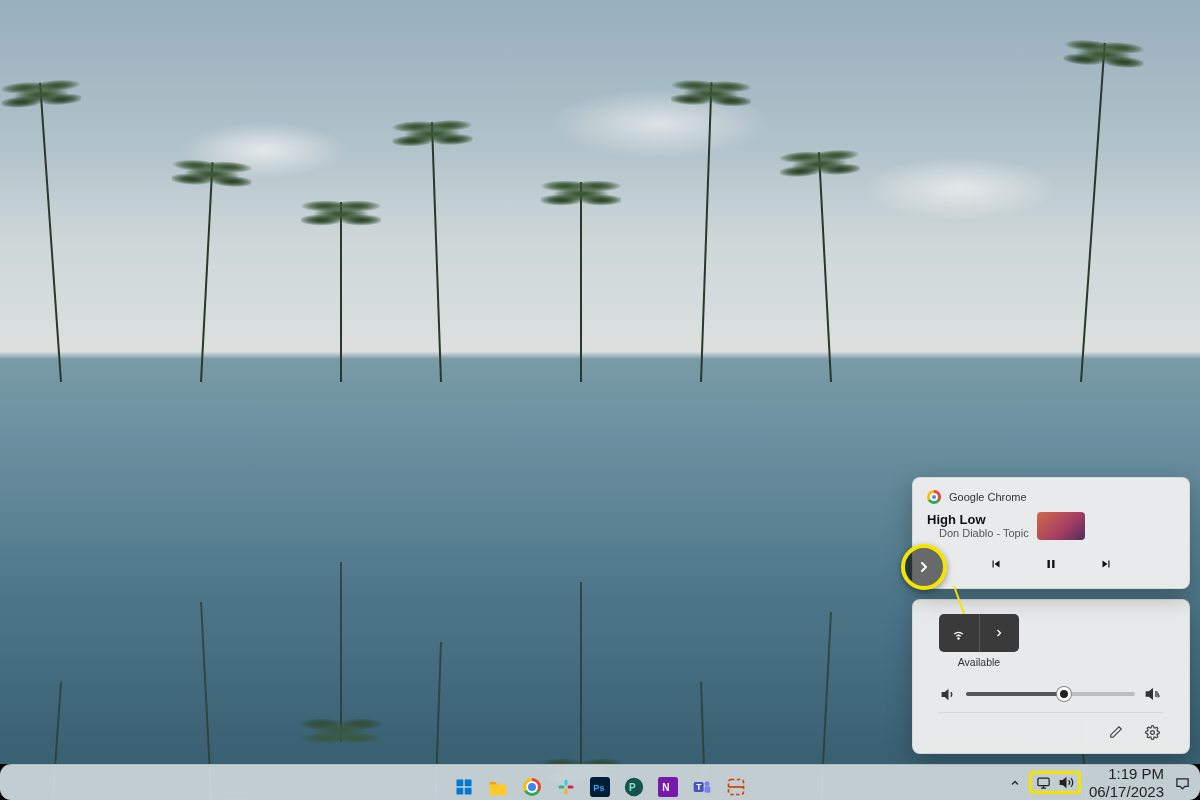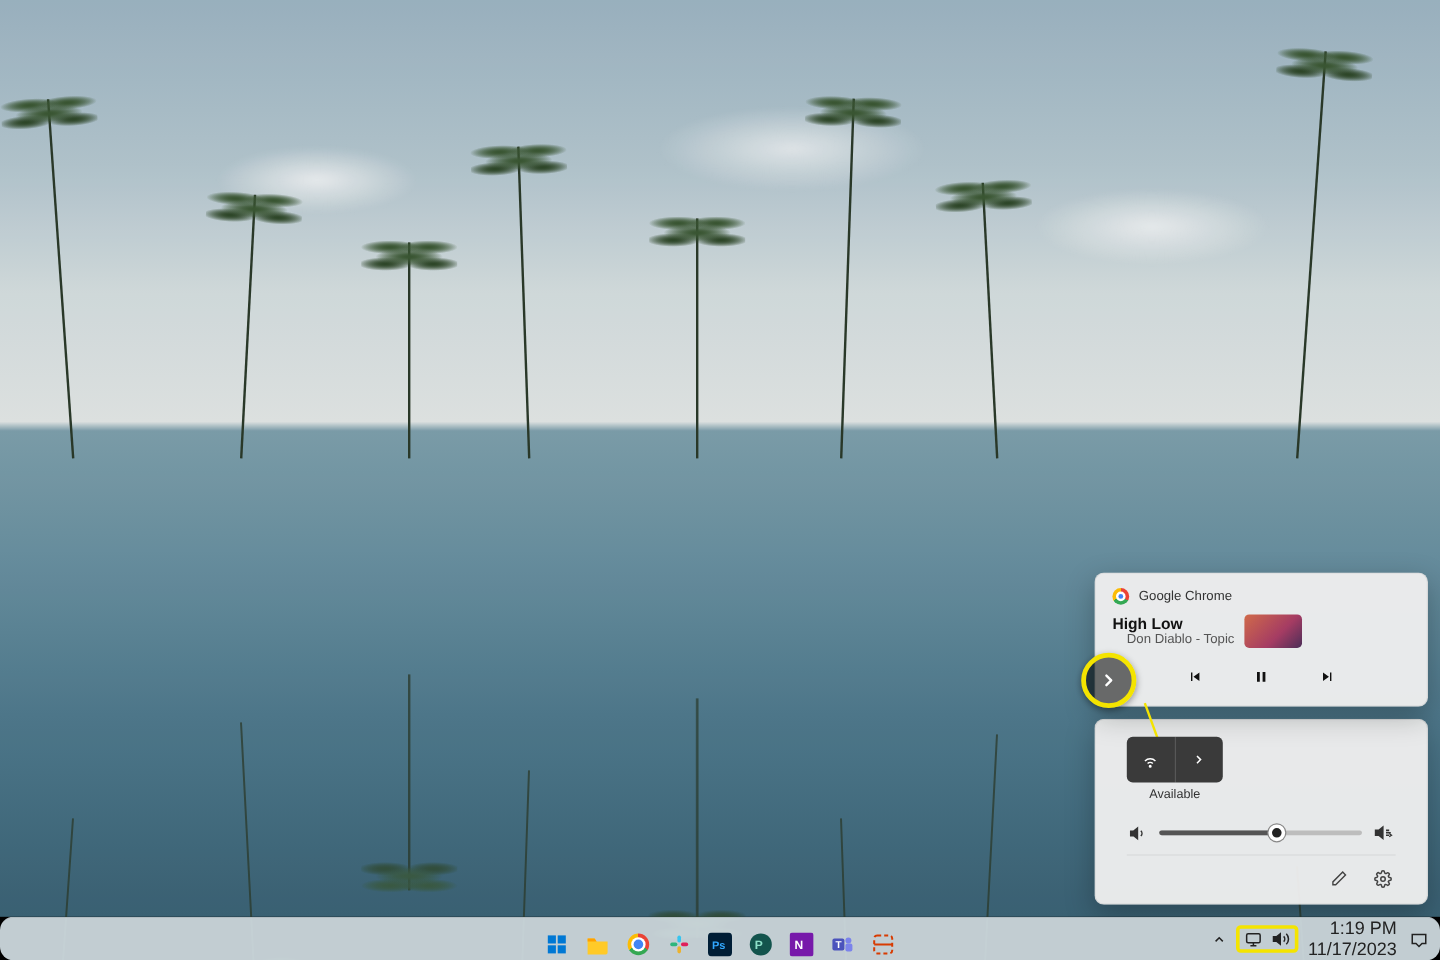--- a/index.html
+++ b/index.html
@@ -324,21 +324,21 @@
         </svg>
       <svg width="15" height="15" viewBox="0 0 24 24" fill="none" stroke="#222" stroke-width="2">
           <polygon points="11 5 6 9 2 9 2 15 6 15 11 19 11 5" fill="#222"></polygon>
           <path d="M15.54 8.46a5 5 0 0 1 0 7.07"></path>
           <path d="M19.07 4.93a10 10 0 0 1 0 14.14"></path>
         </svg>
     </div>
 
     <div class="datetime">
       <div>1:19 PM</div>
-      <div>11/17/2023</div>
+      <div>06/17/2023</div>
     </div>
 
     <div class="task-icon" style="width:20px">
       <svg width="15" height="15" viewBox="0 0 24 24" fill="none" stroke="#222" stroke-width="2">
           <path d="M21 6H3v12h5l4 4 4-4h5V6z"></path>
         </svg>
     </div>
   </div>
 </div>
 

